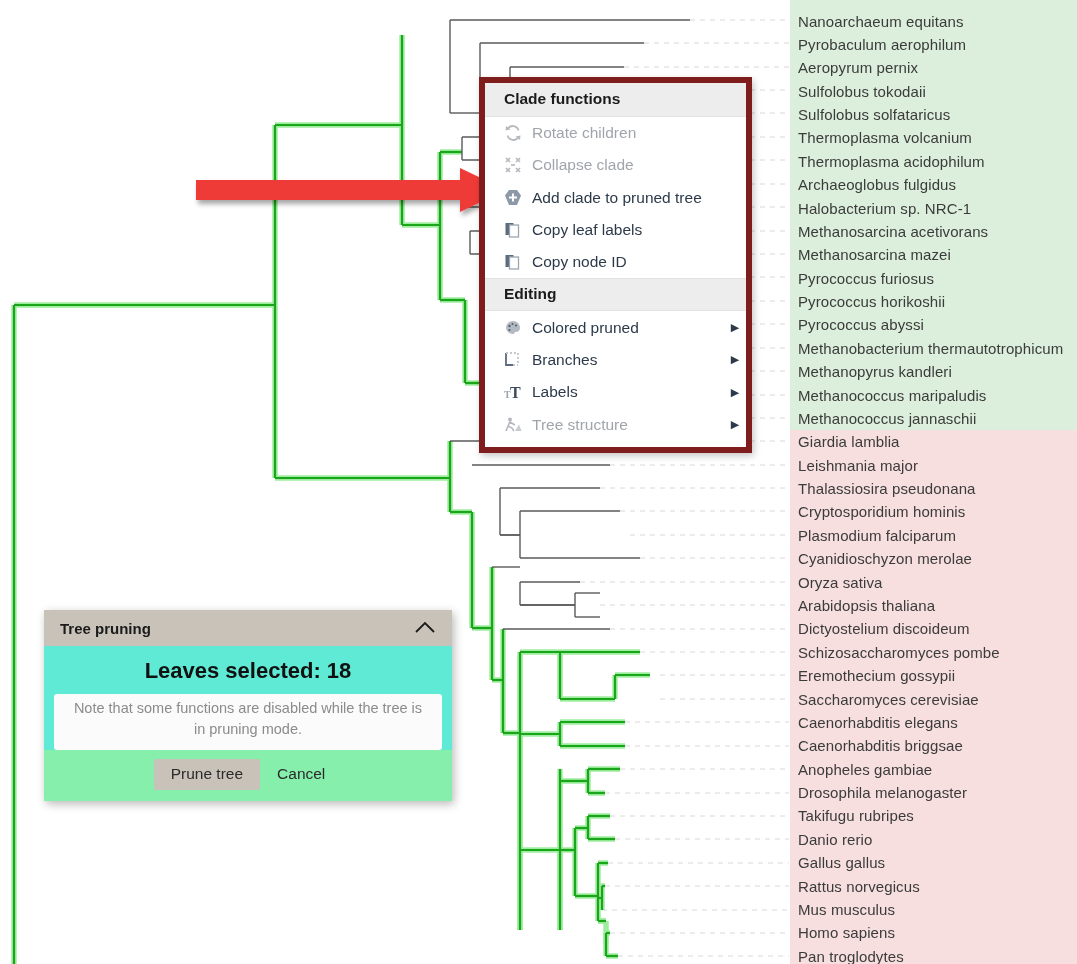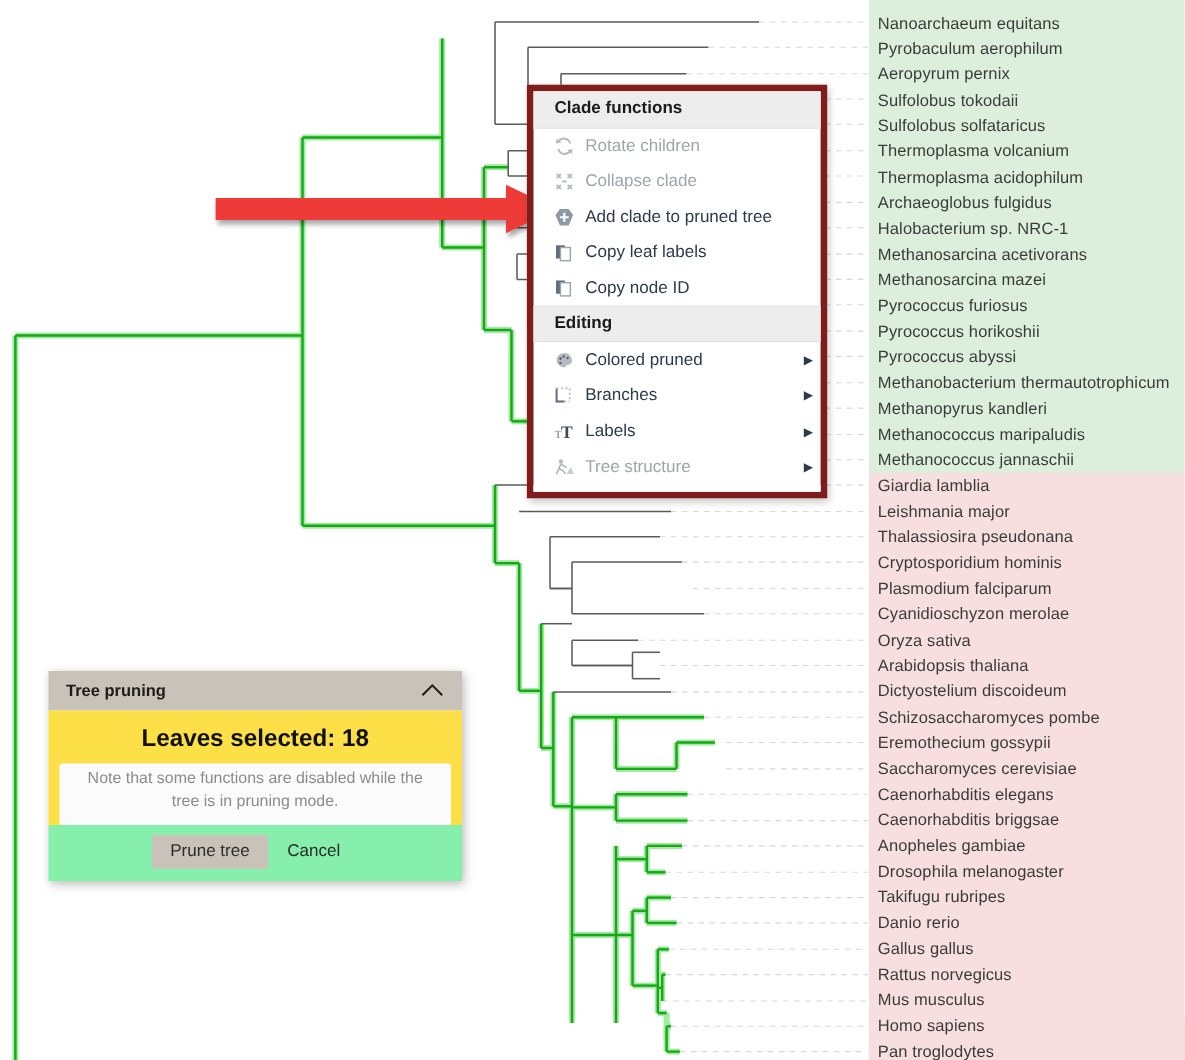--- a/index.html
+++ b/index.html
@@ -107,40 +107,40 @@
     font-size: 11px;
     color: #2c3a4a;
   }
   .menu-bottom-pad { height: 6px; background: #fff; }
 
   
   #prune-panel {
     position: absolute;
     left: 44px;
     top: 610px;
-    width: 376px;
+    width: 408px;
     background: #ffffff;
     box-shadow: 2px 3px 9px rgba(0,0,0,0.28);
     z-index: 35;
   }
   #prune-titlebar {
     background: #c9c2b8;
     height: 36px;
     display: flex;
     align-items: center;
     padding: 0 12px 0 16px;
   }
   #prune-titlebar .pt-title {
     flex: 1 1 auto;
     font-weight: bold;
     font-size: 15px;
     color: #1b1b1b;
   }
   #prune-body {
-    background: #fde047;
+    background: #5eead4;
     padding: 8px 10px 0 10px;
   }
   #prune-count {
     text-align: center;
     font-weight: bold;
     font-size: 22px;
     color: #111;
     padding: 4px 0 10px 0;
   }
   #prune-note {

